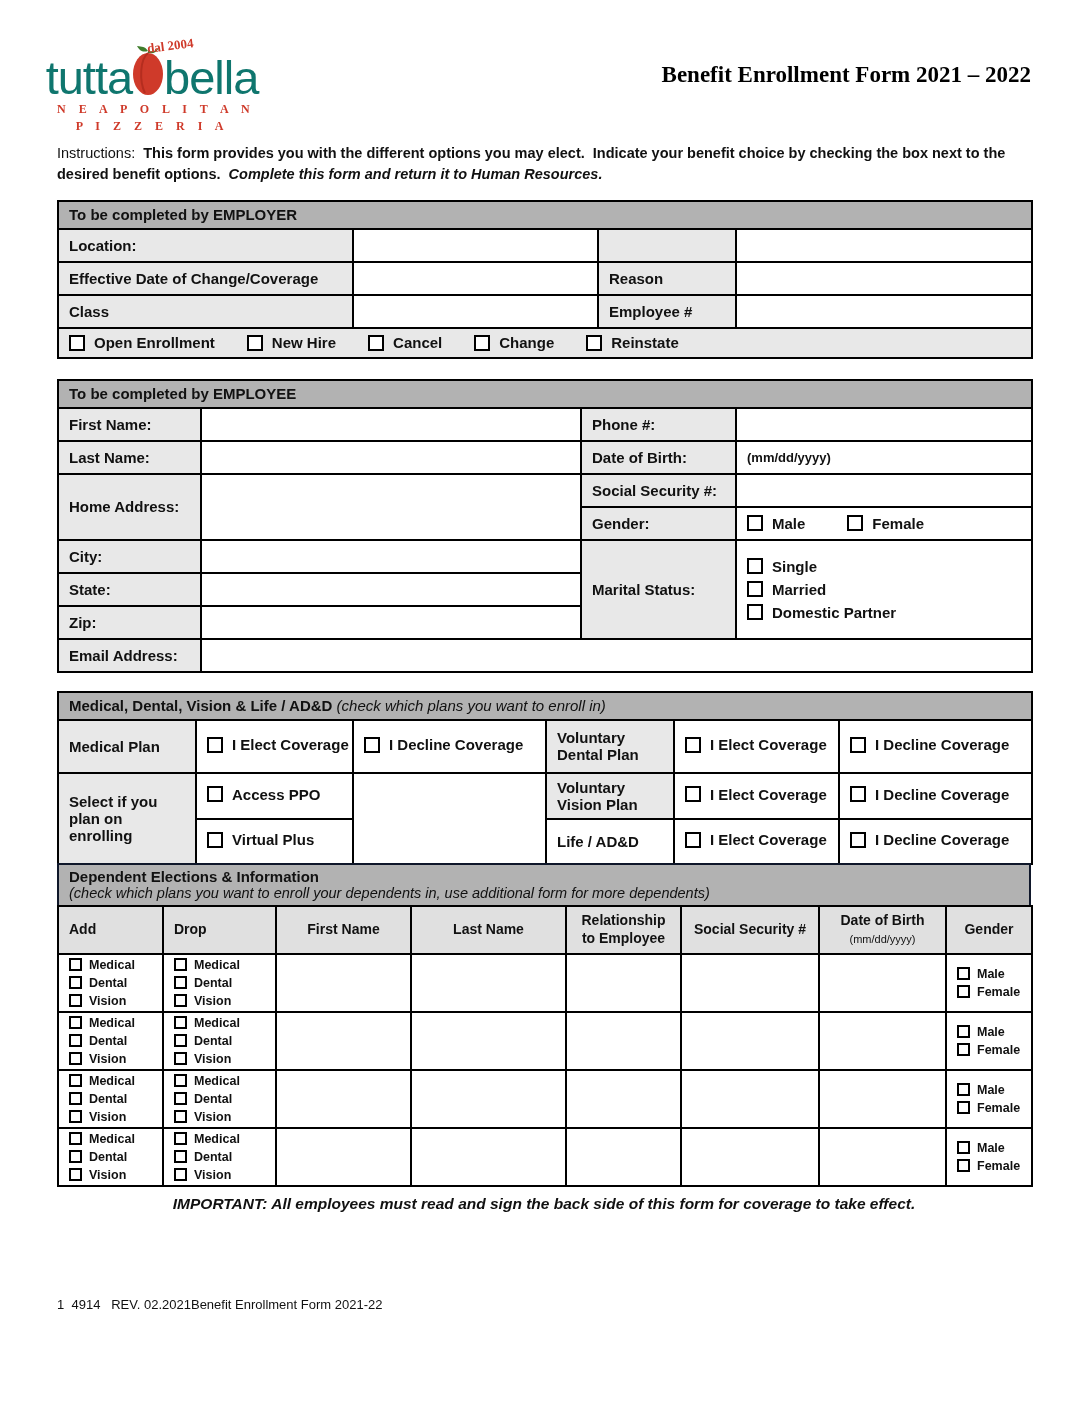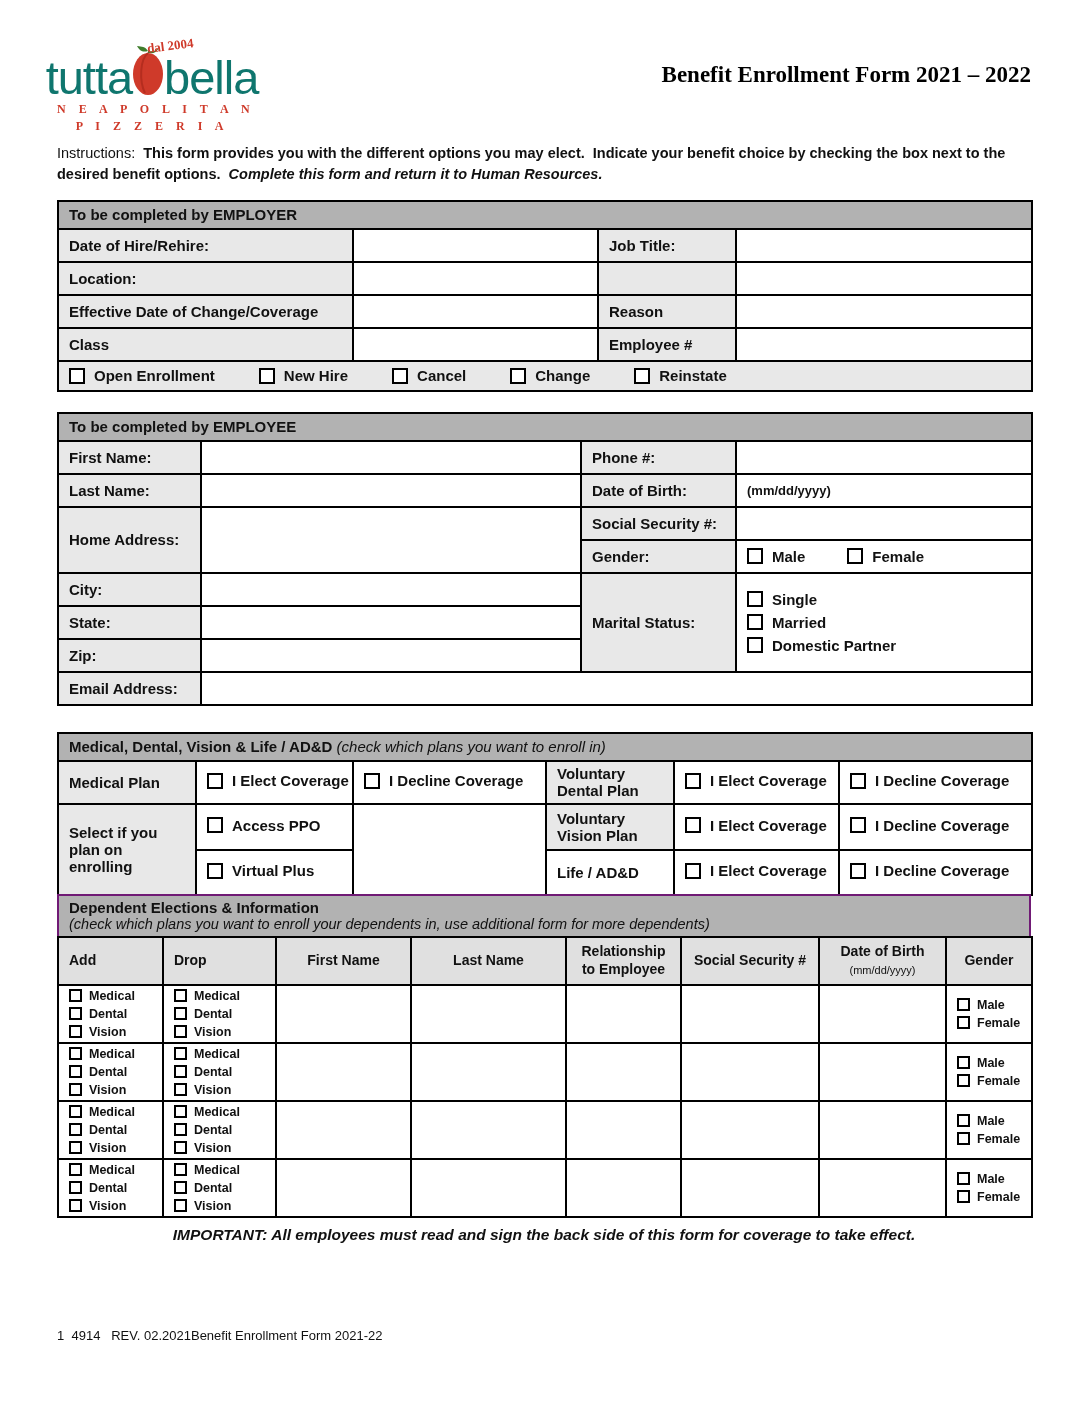--- a/index.html
+++ b/index.html
@@ -45,42 +45,42 @@
   
   table.tbl {
     border-collapse: collapse; table-layout: fixed; width: 974px;
     font-size: 15px;
   }
   table.tbl td { border: 2px solid #000; padding: 0 10px; vertical-align: middle; overflow: hidden; }
   .sec-head { background: #b2b2b2; font-weight: bold; font-size: 15px; }
   .lbl { background: #e8e8e8; font-weight: bold; }
   .inp { background: #fff; }
   .r28 { height: 28px; } .r33 { height: 33px; } .r30 { height: 30px; }
-  .r47 { height: 43px; } .r46 { height: 46px; } .r45 { height: 45px; }
+  .r47 { height: 53px; } .r46 { height: 46px; } .r45 { height: 45px; }
   .r48 { height: 48px; margin-top: 48px; } .r60 { height: 43px; }
-  .mt16 { margin-top: 15px; } .mt20 { margin-top: 20px; } .mt18 { margin-top: 26px; }
+  .mt16 { margin-top: 15px; } .mt20 { margin-top: 20px; } .mt18 { margin-top: 18px; }
   .merge-up { margin-top: -2px; }
 
   
   .cbrow { display: inline-flex; align-items: center; }
   .cb {
     width: 16px; height: 16px; border: 2px solid #000; background: #fff; flex: none;
     display: inline-block;
   }
   .cb-lbl { font-weight: bold; margin-left: 9px; white-space: nowrap; }
   .cbs-row { }
-  .cbs-flex { display: flex; align-items: center; gap: 44px; }
+  .cbs-flex { display: flex; align-items: center; gap: 32px; }
   .cbstack { display: flex; flex-direction: column; justify-content: center; gap: 4px; padding: 3px 0; }
   .cbrow .cb.sm { width: 13px; height: 13px; }
   .cb-lbl.sm { font-size: 12.5px; margin-left: 7px; }
   .hint { font-size: 13px; font-weight: bold; }
 
   
   .dep-band {
-    width: 974px; background: #b2b2b2; border: 2px solid #701a75;
+    width: 974px; background: #b2b2b2; border: 2px solid #0f172a;
     padding: 3px 10px 4px 10px;
   }
   .dep-band .l1 { font-weight: bold; font-size: 15px; }
   .dep-band .l2 { font-style: italic; font-size: 14.5px; }
   td.dep-h { background: #e0e0e0; font-weight: bold; font-size: 14px; text-align: center; line-height: 1.25; }
   td.dep-h.left { text-align: left; }
   .dep-h .sub { font-size: 11px; font-weight: normal; }
 
   
   .important {
@@ -122,26 +122,20 @@
     <colgroup>
         <col style="width:295px">
         <col style="width:245px">
         <col style="width:138px">
         <col style="width:296px">
       </colgroup>
     <tbody>
         <tr class="r28">
           <td colspan="4" class="sec-head">To be completed by EMPLOYER</td>
         </tr>
-    <tr class="r33">
-      <td class="lbl">Date of Hire/Rehire:</td>
-      <td class="inp"></td>
-      <td class="lbl">Job Title:</td>
-      <td class="inp"></td>
-    </tr>
     <tr class="r33">
       <td class="lbl">Location:</td>
       <td class="inp"></td>
       <td class="lbl"></td>
       <td class="inp"></td>
     </tr>
     <tr class="r33">
       <td class="lbl">Effective Date of Change/Coverage</td>
       <td class="inp"></td>
       <td class="lbl">Reason</td>

